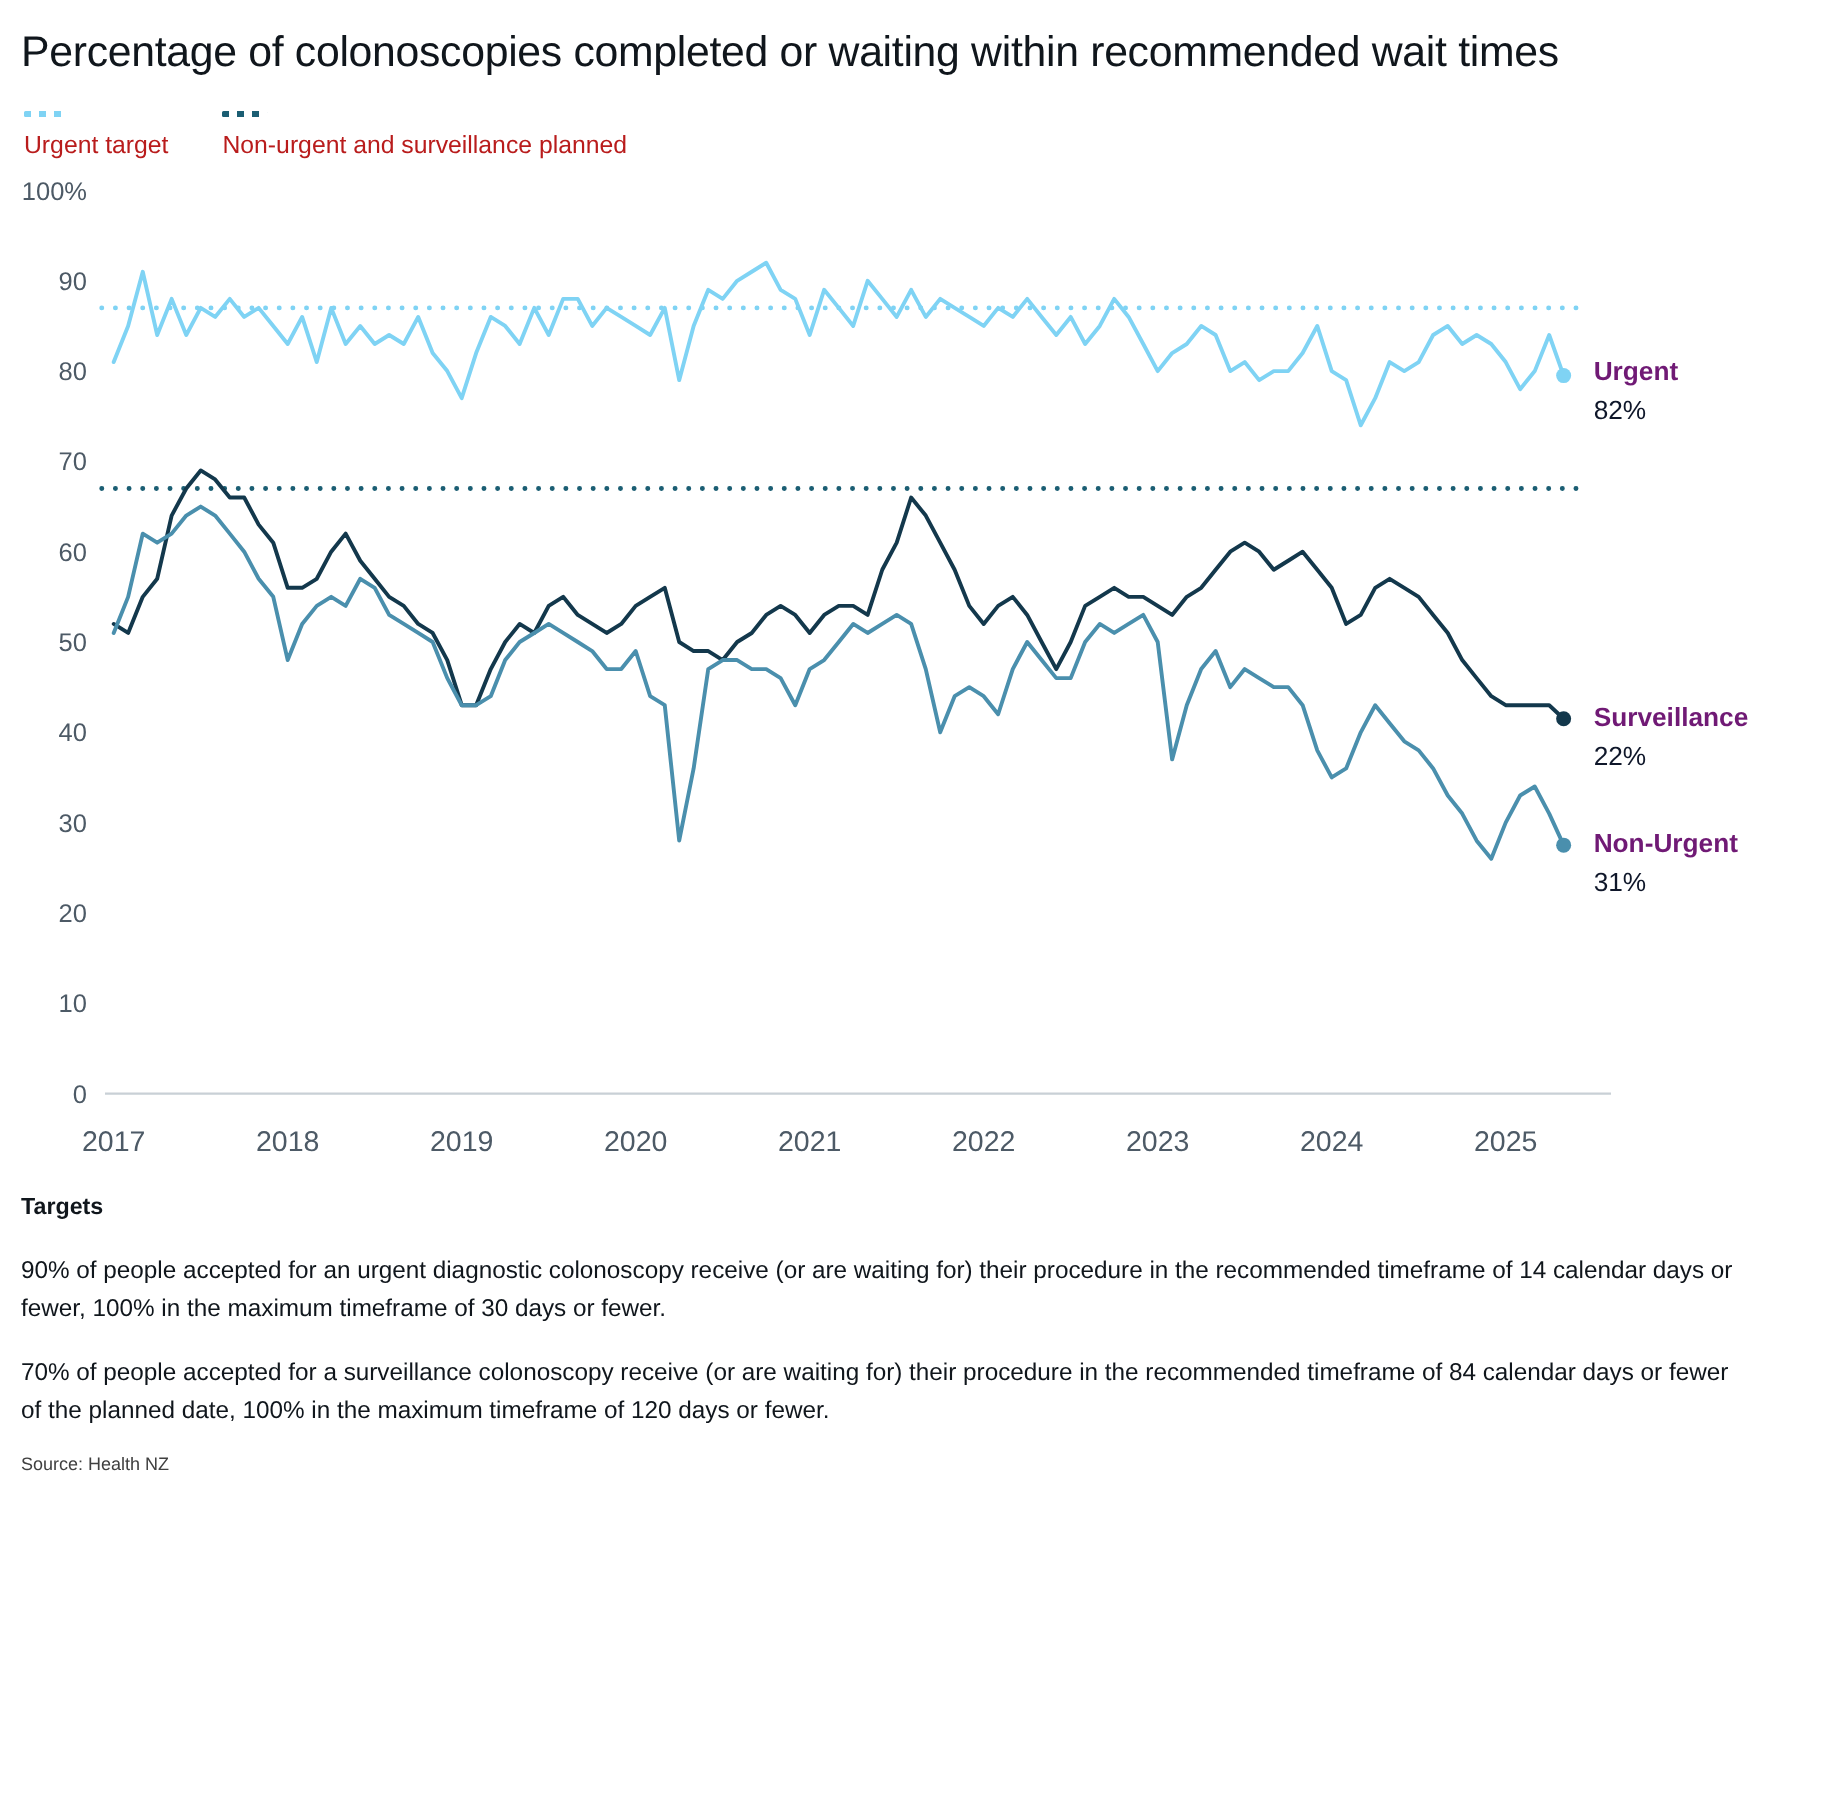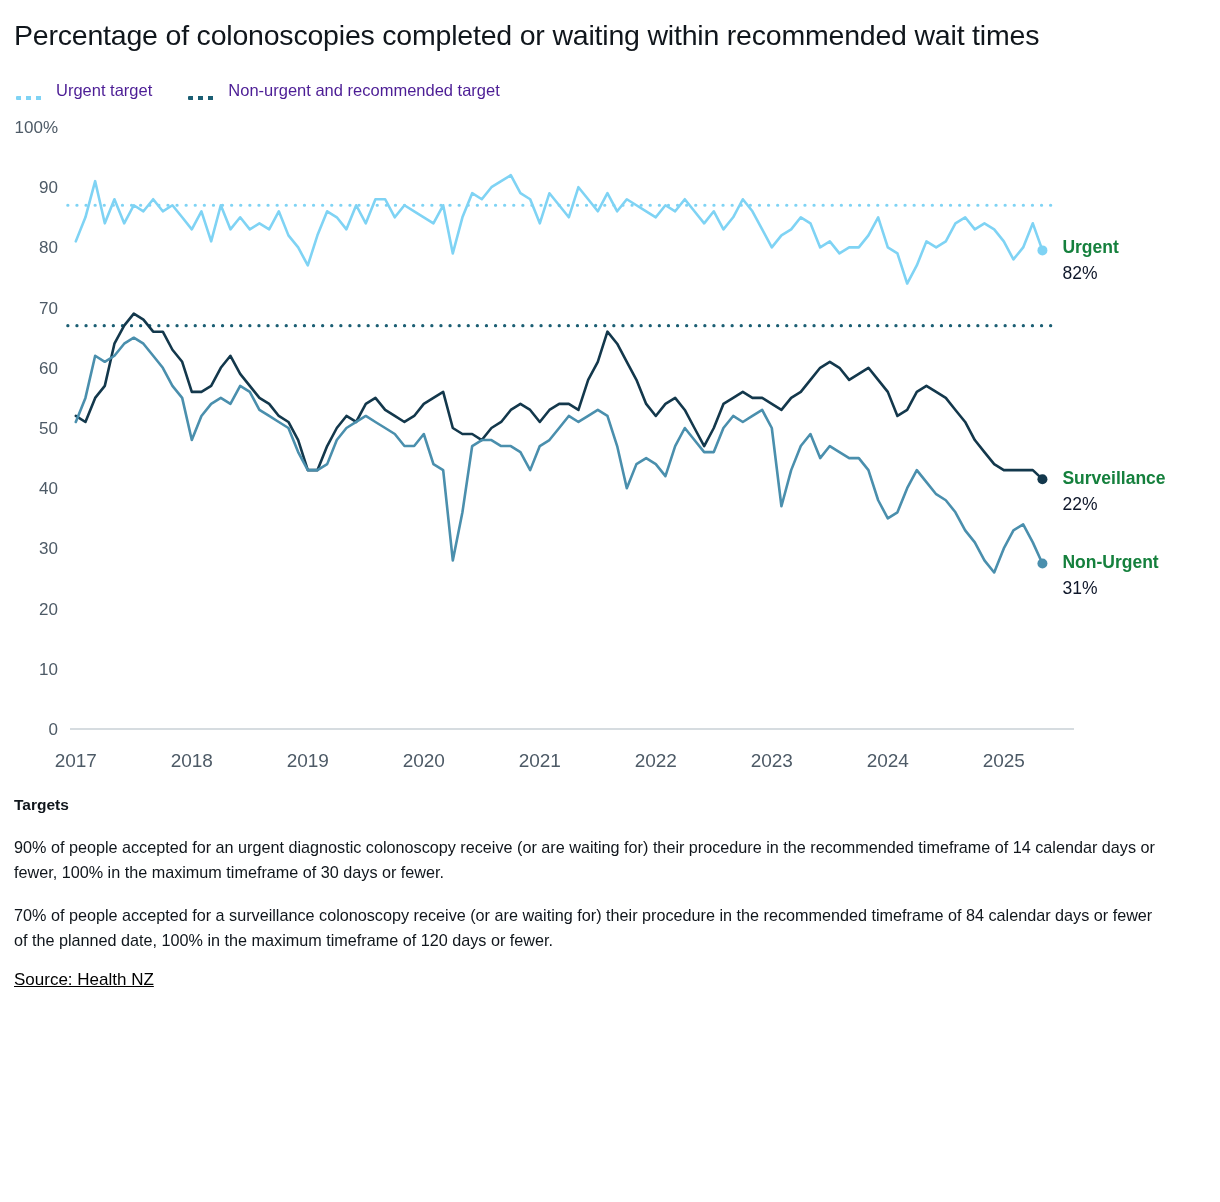--- a/index.html
+++ b/index.html
@@ -34,24 +34,25 @@
   .legend {
     display: flex;
     align-items: center;
     gap: 36px;
     margin-top: 26px;
     margin-left: 2px;
     height: 24px;
   }
   .legend-item {
     display: flex;
-    align-items: flex-end;
+    align-items: flex-start;
     gap: 10px;
     font-size: 16.5px;
-    color: #4c1d95;
+    color: #b91c1c;
+    flex-direction: column;
   }
   .legend-dash {
     width: 30px;
     height: 4px;
     display: inline-block;
     background-image: repeating-linear-gradient(to right, currentColor 0 5px, transparent 5px 10px);
     border-radius: 1px;
   }
   .chart-area {
     position: relative;
@@ -61,21 +62,21 @@
   }
   .chart-svg {
     position: absolute;
     left: 0;
     top: 0;
   }
   .series-label {
     position: absolute;
     font-size: 17.5px;
     font-weight: 700;
-    color: #15803d;
+    color: #701a75;
     white-space: nowrap;
   }
   .series-value {
     position: absolute;
     font-size: 17.5px;
     font-weight: 400;
     color: #0f172a;
     white-space: nowrap;
   }
   .notes {
@@ -87,41 +88,40 @@
   .notes h4 {
     font-size: 15.5px;
     font-weight: 700;
     margin: 0 0 18px 0;
   }
   .notes p {
     margin: 4px 0 18px 0;
     max-width: 1150px;
   }
   .source {
-    font-size: 17px;
-    color: #000000;
+    font-size: 12px;
+    color: #404040;
     margin-top: -4px;
-    text-decoration: underline;
   }
 </style>
 </head>
 <body>
 
 <div class="page">
 
   <h1 class="chart-title">Percentage of colonoscopies completed or waiting within recommended wait times</h1>
 
   <div class="legend">
     <div class="legend-item">
       <span class="legend-dash" style="color:#7fd3f4"></span>
       <span>Urgent target</span>
     </div>
     <div class="legend-item">
       <span class="legend-dash" style="color:#1b5e73"></span>
-      <span>Non-urgent and recommended target</span>
+      <span>Non-urgent and surveillance planned</span>
     </div>
   </div>
 
   <div class="chart-area">
     <svg class="chart-svg" id="chart-svg" width="1192" height="670">
         <text x="44" y="618" text-anchor="end" font-family="&quot;Liberation Sans&quot;, sans-serif" font-size="17" fill="#4d5a66">0</text>
         <text x="44" y="557.8" text-anchor="end" font-family="&quot;Liberation Sans&quot;, sans-serif" font-size="17" fill="#4d5a66">10</text>
         <text x="44" y="497.6" text-anchor="end" font-family="&quot;Liberation Sans&quot;, sans-serif" font-size="17" fill="#4d5a66">20</text>
         <text x="44" y="437.4" text-anchor="end" font-family="&quot;Liberation Sans&quot;, sans-serif" font-size="17" fill="#4d5a66">30</text>
         <text x="44" y="377.2" text-anchor="end" font-family="&quot;Liberation Sans&quot;, sans-serif" font-size="17" fill="#4d5a66">40</text>

